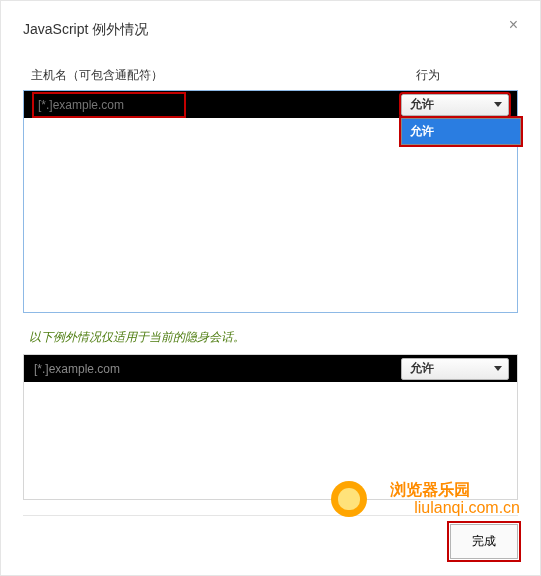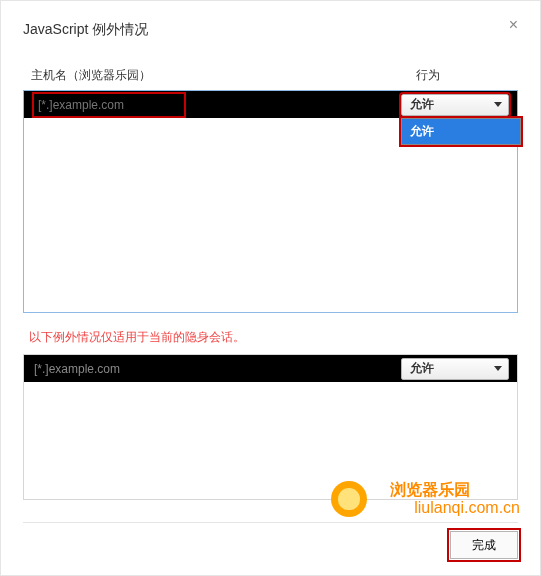--- a/index.html
+++ b/index.html
@@ -120,21 +120,22 @@
     }
     .dd-item {
       padding: 4px 8px;
       cursor: pointer;
     }
     .dd-item.sel {
       background: #2a7de1;
       color: #fff;
     }
     .note {
-      color: #ef4444;
+      font-style: italic;
+      color: #4d7c0f;
       margin: 16px 0 8px 6px;
     }
     .watermark {
       position: absolute;
       right: 20px;
       bottom: 58px;
       display: flex;
       align-items: center;
       gap: 23px;
     }
@@ -157,41 +158,41 @@
     .wm-en { color: #ff8c00; font-size: 16px; padding-left: 24px; }
     .footer {
       display: flex;
       justify-content: flex-end;
       padding-top: 8px;
       border-top: 1px solid #e5e5e5;
       margin-top: auto;
     }
     .done-btn {
       width: 68px;
-      height: 28px;
+      height: 35px;
       background: #fafafa;
       border: 1px solid #b5b5b5;
       cursor: pointer;
       font-family: inherit;
       font-size: 12px;
       outline: 2px solid #c40000;
       outline-offset: 1px;
     }
   </style>
 </head>
 <body>
 
 <div class="dialog">
   <div class="header">
     <div class="title">JavaScript 例外情况</div>
     <div class="close-btn">×</div>
   </div>
 
   <div class="col-headers">
-    <div class="col-host">主机名（浏览器乐园）</div>
+    <div class="col-host">主机名（可包含通配符）</div>
     <div class="col-act">行为</div>
   </div>
 
   <div class="table-box">
     <div class="row">
       <div class="host-cell">
         <input class="hostinput hl" type="text" placeholder="[*.]example.com" style="">
       </div>
       <div class="act-cell">
         <div class="select hl">

